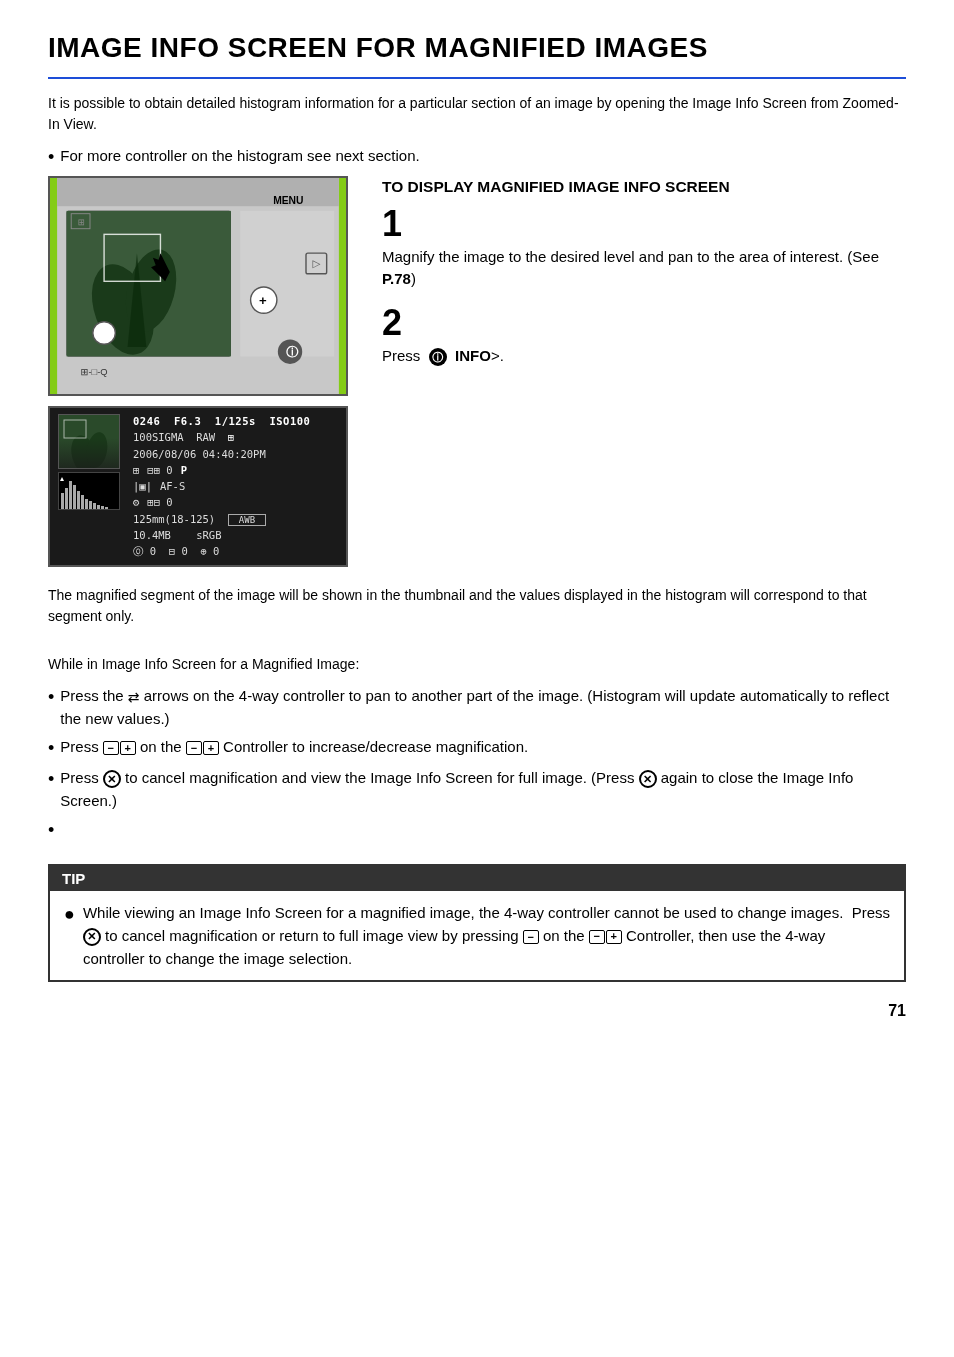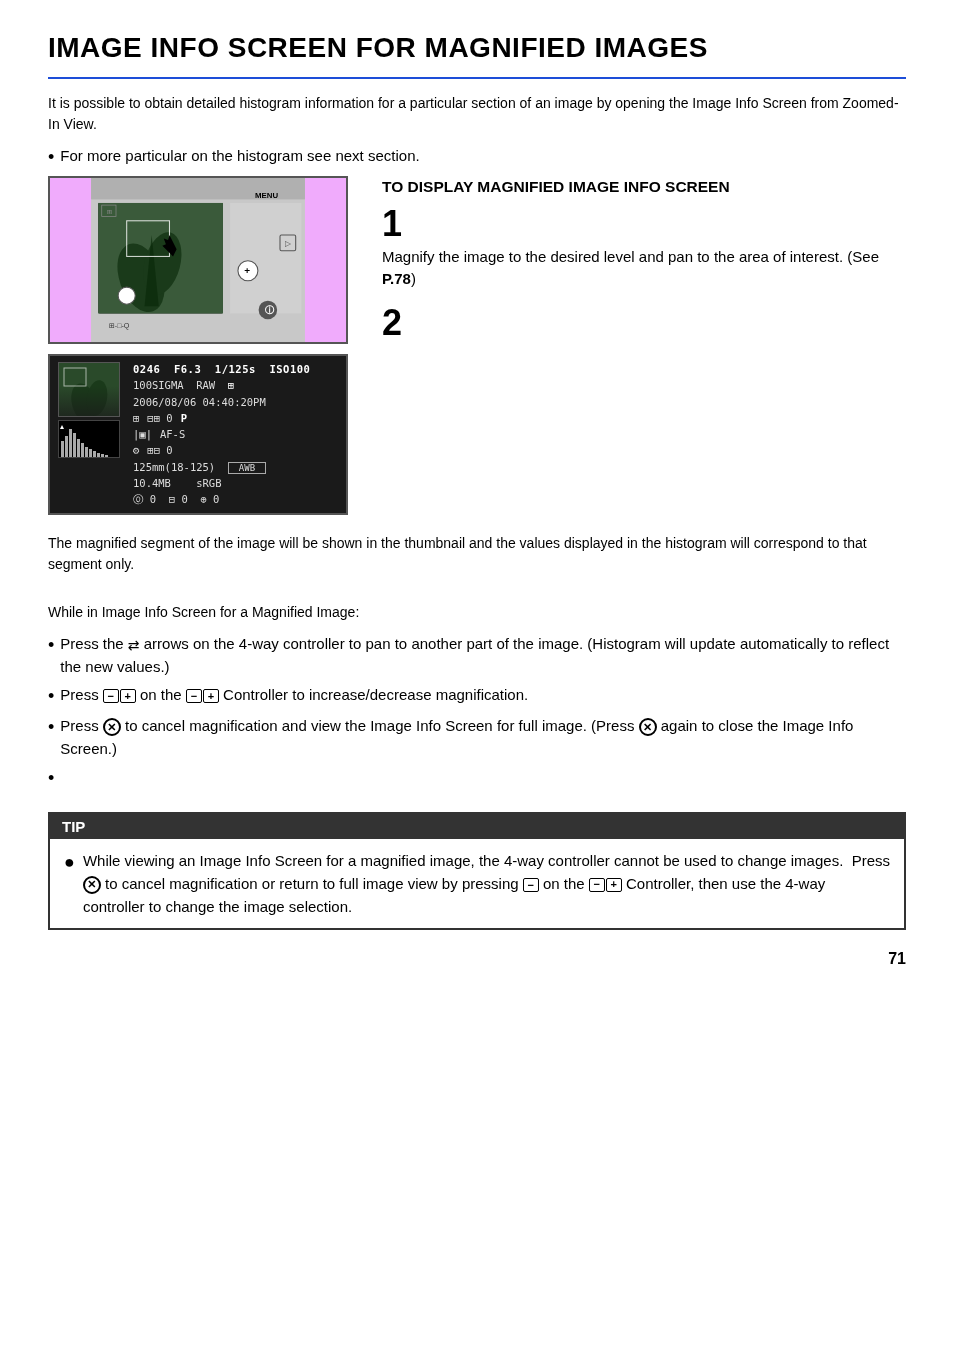--- a/index.html
+++ b/index.html
@@ -46,23 +46,23 @@
     .left-col {
       width: 310px;
       flex-shrink: 0;
     }
     .right-col {
       flex: 1;
     }
     
     .camera-img {
       width: 300px;
-      height: 168px;
+      height: 220px;
       border: 2px solid #555;
-      background: #f0abfc;
+      background: #84cc16;
       position: relative;
       overflow: hidden;
       margin-bottom: 10px;
     }
     
     .info-screen {
       width: 300px;
       background: #1a1a1a;
       border: 2px solid #555;
       color: #fff;
@@ -180,21 +180,21 @@
 <body>
 
 
 
 <h1>IMAGE INFO SCREEN FOR MAGNIFIED IMAGES</h1>
 
 <p class="intro-text">It is possible to obtain detailed histogram information for a particular section of an image by opening the Image Info Screen from Zoomed-In View.</p>
 
 <div class="bullet-item">
   <span class="bullet-dot">•</span>
-  <span>For more particular on the histogram see next section.</span>
+  <span>For more controller on the histogram see next section.</span>
 </div>
 
 <div class="two-col">
   <div class="left-col">
 
     <div class="camera-img">
       <svg class="camera-svg" viewBox="0 0 300 230" xmlns="http://www.w3.org/2000/svg">
 
         <rect width="300" height="230" fill="#c8c8c8"></rect>
 
@@ -296,20 +296,23 @@
 
   <div class="right-col">
     <div class="section-title">TO DISPLAY MAGNIFIED IMAGE INFO SCREEN</div>
 
     <div class="step-num">1</div>
     <div class="step-text">
       Magnify the image to the desired level and pan to the area of interest. (See <strong>P.78</strong>)
     </div>
 
     <div class="step-num">2</div>
+    <div class="step-text">
+      Press &nbsp;<span class="icon-info">ⓘ</span>&nbsp; <strong>INFO</strong>&gt;.
+    </div>
   </div>
 </div>
 
 <p class="intro-text">The magnified segment of the image will be shown in the thumbnail and the values displayed in the histogram will correspond to that segment only.</p>
 <br>
 <p class="intro-text">While in Image Info Screen for a Magnified Image:</p>
 
 
 <div class="bullet-item">
   <span class="bullet-dot">•</span>

